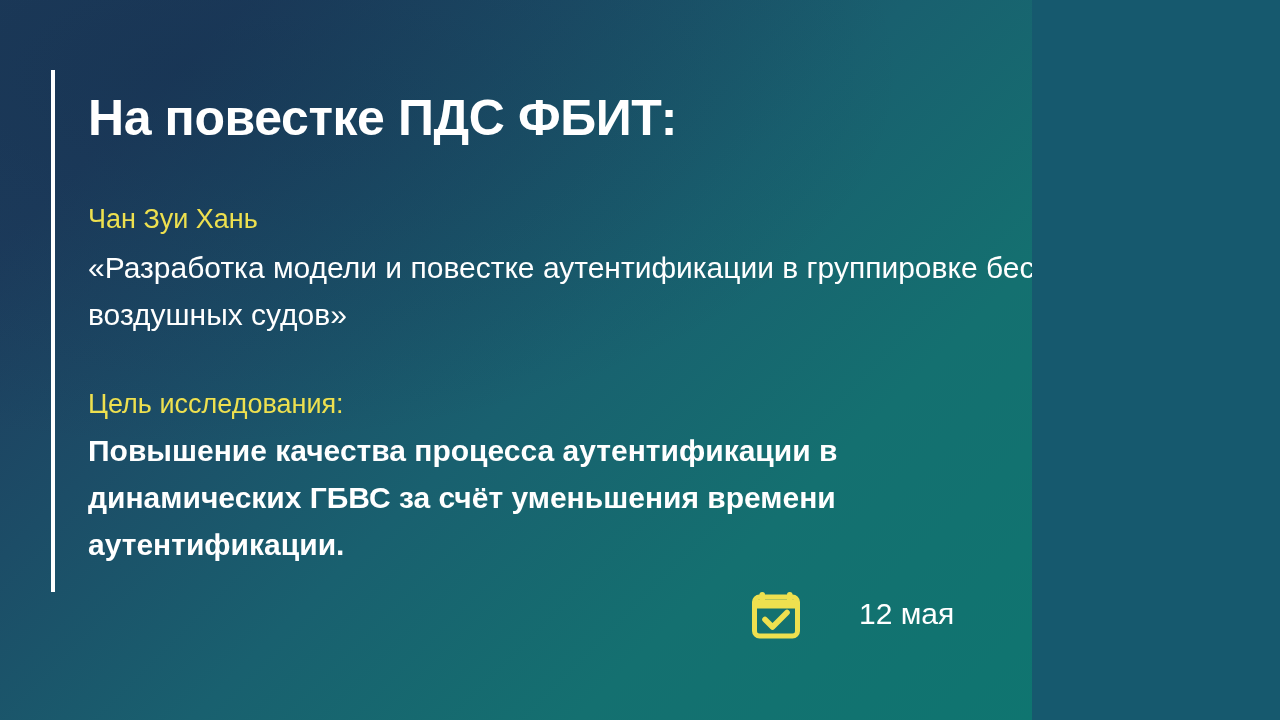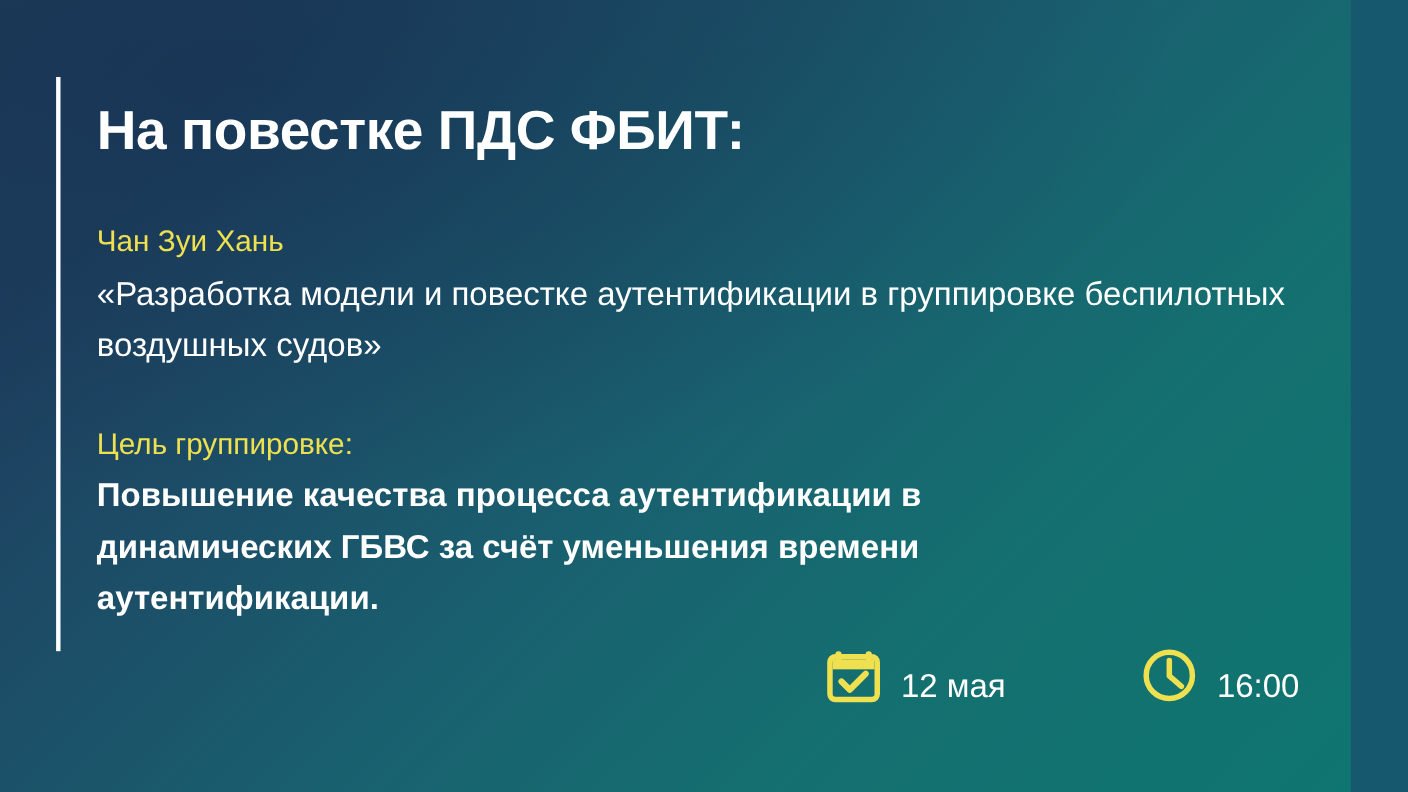--- a/index.html
+++ b/index.html
@@ -9,21 +9,21 @@
   body {
     width: 1280px;
     height: 720px;
     overflow: hidden;
     font-family: "Liberation Sans", sans-serif;
     background: #16596e;
   }
 
   .slide {
     position: relative;
-    width: 1228px;
+    width: 1032px;
     height: 720px;
     box-sizing: border-box;
     background:
       linear-gradient(135deg,
         #1e3c5c 0%,
         #1e3d5e 14%,
         #1c4d67 32%,
         #19606f 52%,
         #147070 74%,
         #0f7570 100%);
@@ -124,21 +124,22 @@
     left: 750px;
     top: 588px;
     display: flex;
     align-items: center;
     gap: 0;
     z-index: 3;
   }
 
   .meta-item {
     display: flex;
-    align-items: flex-end;
+    align-items: center;
+    gap: 40px;
   }
 
   .meta-item .meta-label {
     font-size: 30px;
     line-height: 30px;
     color: #ffffff;
     font-weight: 400;
     margin-left: 17px;
     white-space: nowrap;
   }
@@ -161,21 +162,21 @@
   <div class="content">
 
     <h1 class="page-title">На повестке ПДС ФБИТ:</h1>
 
     <div class="speaker-block">
       <p class="speaker-name">Чан Зуи Хань</p>
       <p class="work-title">«Разработка модели и повестке аутентификации в группировке беспилотных воздушных судов»</p>
     </div>
 
     <div class="goal-block">
-      <p class="goal-label">Цель группировке:</p>
+      <p class="goal-label">Цель исследования:</p>
       <p class="goal-text">Повышение качества процесса аутентификации в динамических ГБВС за счёт уменьшения времени аутентификации.</p>
     </div>
 
   </div>
 
   <div class="footer-meta">
 
     <div class="meta-item">
       <span class="icon">
         <svg class="icon-svg" width="52" height="52" viewBox="0 0 52 52" aria-hidden="true">

